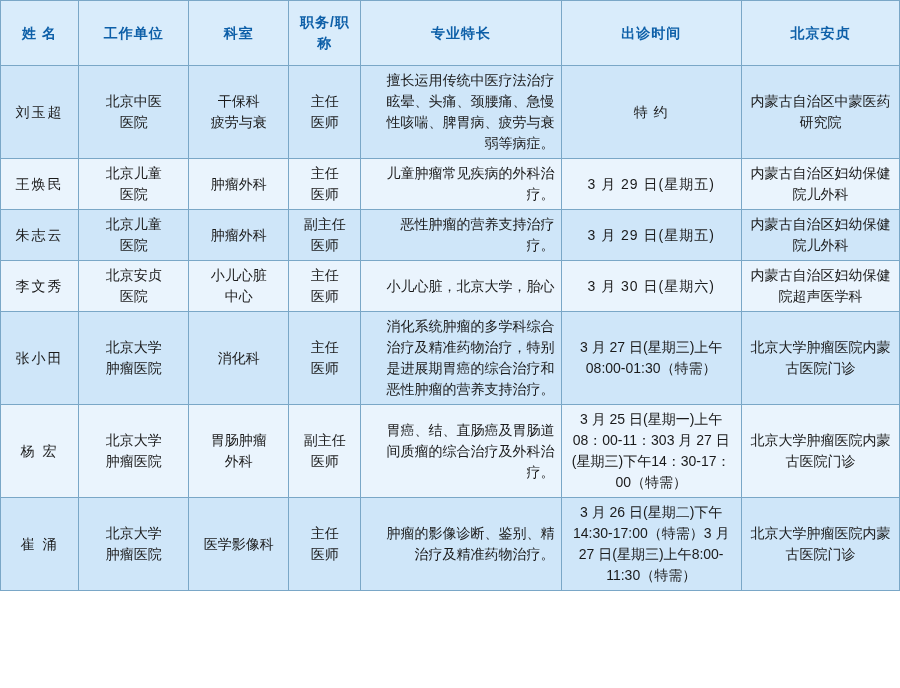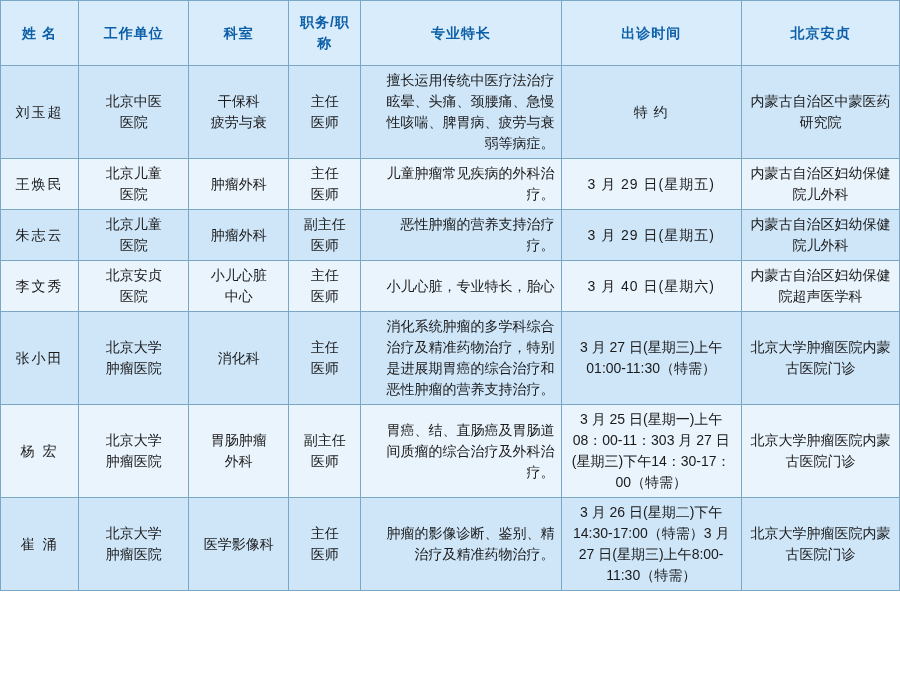--- a/index.html
+++ b/index.html
@@ -163,23 +163,23 @@
         </td>
         <td class="c-dept">
           <span class="line">小儿心脏</span>
           <span class="line">中心</span>
         </td>
         <td class="c-title">
           <span class="line">主任</span>
           <span class="line">医师</span>
         </td>
         <td class="c-specialty single-line">
-          <span class="line">小儿心脏，专业特长，胎心</span>
-        </td>
-        <td class="c-time single-line"><span class="line">3 月 40 日(星期六)</span></td>
+          <span class="line">小儿心脏，北京大学，胎心</span>
+        </td>
+        <td class="c-time single-line"><span class="line">3 月 30 日(星期六)</span></td>
         <td class="c-place"><span class="line">内蒙古自治区</span><span class="line">妇幼保健院</span><span class="line">超声医学科</span></td>
       </tr>
       <tr class="row-odd">
         <td class="c-name">张小田</td>
         <td class="c-hospital">
           <span class="line">北京大学</span>
           <span class="line">肿瘤医院</span>
         </td>
         <td class="c-dept single-line">
           <span class="line">消化科</span>
@@ -187,21 +187,21 @@
         <td class="c-title">
           <span class="line">主任</span>
           <span class="line">医师</span>
         </td>
         <td class="c-specialty">
           <span class="line">消化系统肿瘤的多学科综合</span>
           <span class="line">治疗及精准药物治疗，特别</span>
           <span class="line">是进展期胃癌的综合治疗和</span>
           <span class="line">恶性肿瘤的营养支持治疗。</span>
         </td>
-        <td class="c-time"><span class="line">3 月 27 日(星期三)上午</span><span class="line">01:00-11:30（特需）</span></td>
+        <td class="c-time"><span class="line">3 月 27 日(星期三)上午</span><span class="line">08:00-01:30（特需）</span></td>
         <td class="c-place"><span class="line">北京大学肿瘤</span><span class="line">医院内蒙古医院</span><span class="line">门诊</span></td>
       </tr>
       <tr class="row-even">
         <td class="c-name">杨  宏</td>
         <td class="c-hospital">
           <span class="line">北京大学</span>
           <span class="line">肿瘤医院</span>
         </td>
         <td class="c-dept">
           <span class="line">胃肠肿瘤</span>

